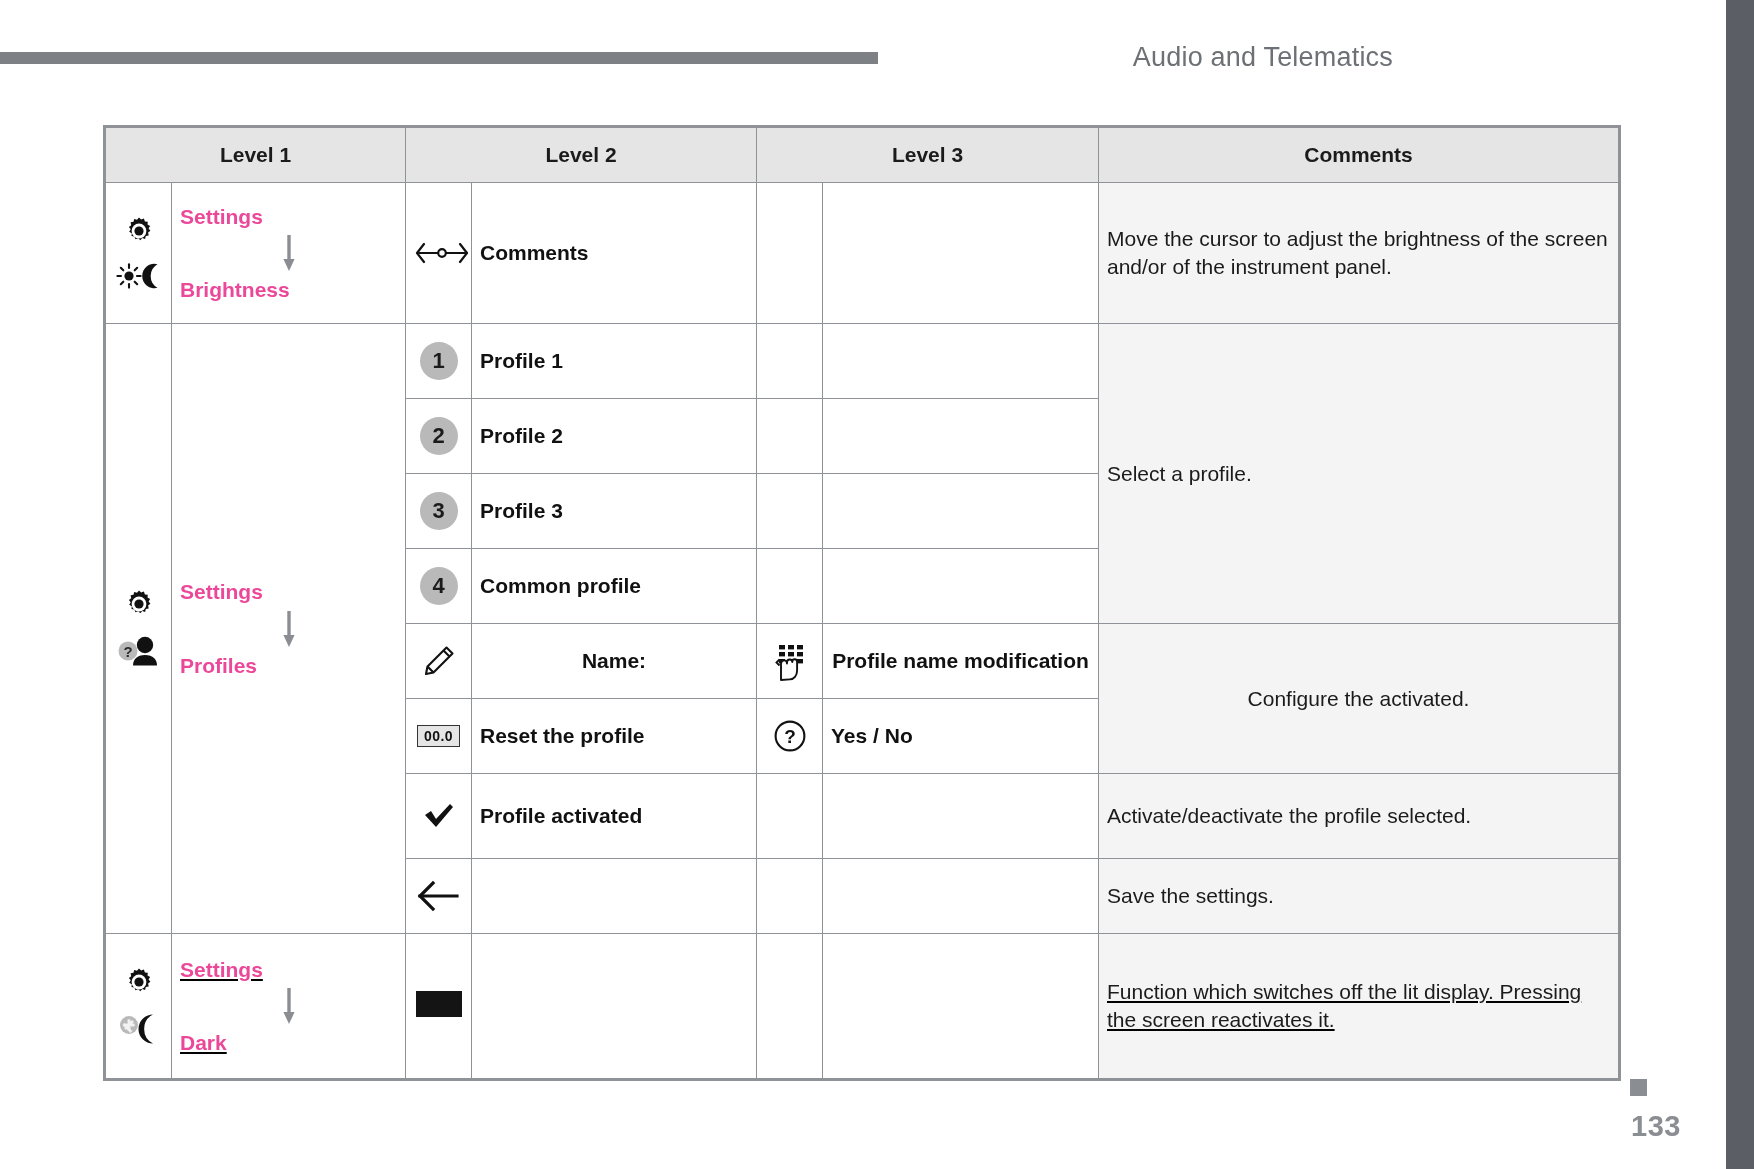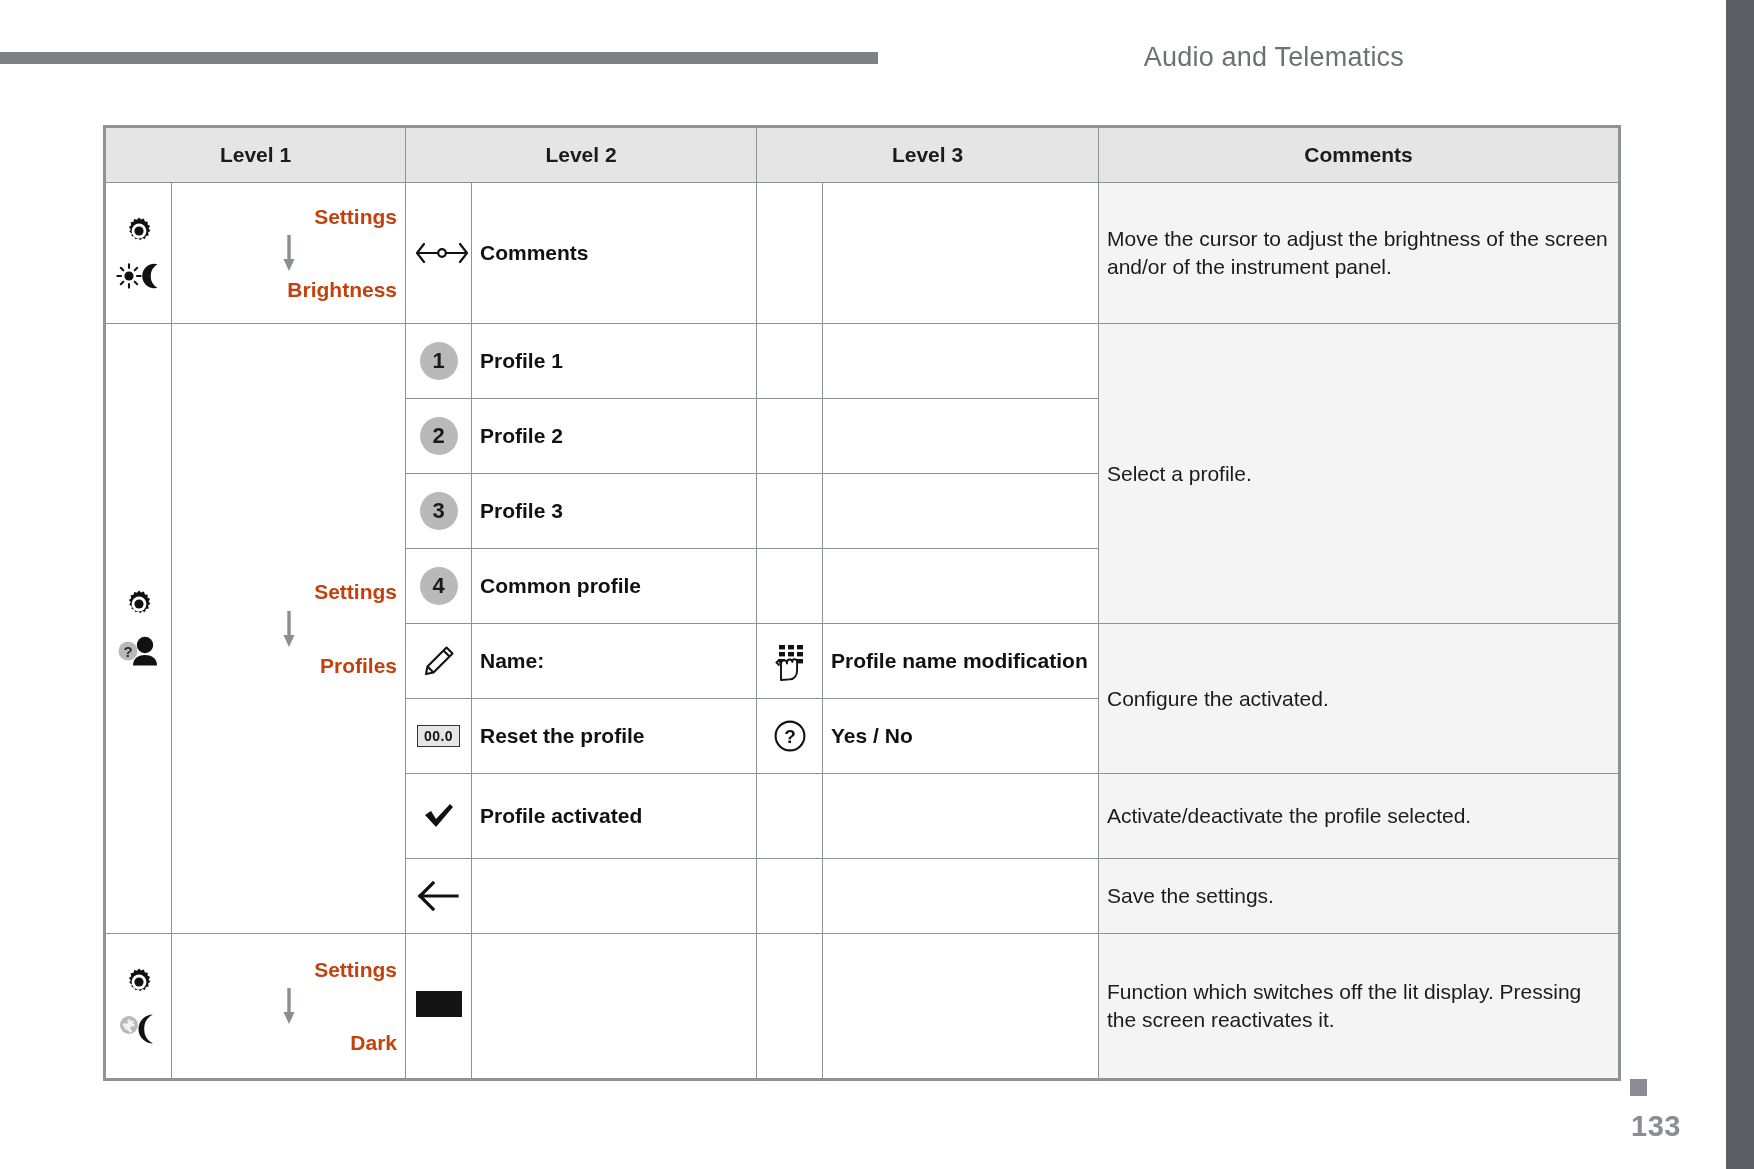--- a/index.html
+++ b/index.html
@@ -19,21 +19,21 @@
   #header-rule {
     position: absolute;
     left: 0;
     top: 52px;
     width: 878px;
     height: 12px;
     background: #7d8084;
   }
   #header-title {
     position: absolute;
-    right: 350px;
+    right: 361px;
     top: 42px;
     font-size: 27px;
     color: #6d7075;
     letter-spacing: 0.2px;
     white-space: nowrap;
   }
 
   
   #edge-bar {
     position: absolute;
@@ -118,24 +118,24 @@
     background: #f4f4f4;
     padding: 14px 18px;
     line-height: 1.33;
     vertical-align: middle;
     margin-top: 32px;
   }
   .cell-blank { background: #ffffff; }
 
   
   .l1-stack {
-    text-align: right;
+    text-align: left;
     font-size: 21px;
     font-weight: bold;
-    color: #c2410c;
+    color: #ec4899;
     line-height: 1.2;
     padding: 6px 0;
   }
   .l1-arrow {
     display: block;
     margin: 4px auto;
     width: 14px;
   }
 
   
@@ -320,21 +320,21 @@
 
     <tr style="height:75px;">
       <td class="cell-icon">
         <span class="num-badge">4</span>
       </td>
       <td class="cell-label">Common profile</td>
       <td class="cell-icon cell-blank"></td>
       <td class="cell-blank"></td>
     </tr>
 
-    <tr style="height:75px;">
+    <tr style="height:75px;text-align:center;">
       <td class="cell-icon">
         <svg class="icon-svg" width="36" height="36" viewBox="0 0 36 36">
           <g fill="none" stroke="#111" stroke-width="2.1" stroke-linejoin="round">
             <path d="M25.5 4.5l6 6-19 19-7.5 1.5 1.5-7.5z"></path>
             <line x1="22.5" y1="7.5" x2="28.5" y2="13.5"></line>
             <line x1="6.5" y1="23.5" x2="12.5" y2="29.5"></line>
           </g>
         </svg>
       </td>
       <td class="cell-label">Name:</td>
@@ -393,21 +393,21 @@
             <polyline points="18,4 5,17 18,30"></polyline>
           </g>
         </svg>
       </td>
       <td class="cell-label cell-blank"></td>
       <td class="cell-icon cell-blank"></td>
       <td class="cell-blank"></td>
       <td class="cell-comment">Save the settings.</td>
     </tr>
 
-    <tr style="height:108px;">
+    <tr style="height:108px;text-decoration:underline;">
       <td class="cell-icon">
         <div class="icon-pair">
           <svg class="icon-svg" width="32" height="32" viewBox="0 0 32 32">
             <g fill="#111">
               <path d="M16 2.6l2.1 2.0 2.8-1.0 1.0 2.8 2.9 .3 -.3 2.9 2.6 1.4 -1.5 2.5 1.8 2.3 -2.3 1.8 .6 2.9 -2.9 .6 -.7 2.8 -2.8-.8 -2.0 2.1 -2.1-2.0 -2.8 1.0 -1.0-2.8 -2.9-.3 .3-2.9 -2.6-1.4 1.5-2.5 -1.8-2.3 2.3-1.8 -.6-2.9 2.9-.6 .7-2.8 2.8 .8z"></path>
               <circle cx="16" cy="16" r="7.4" fill="#fff"></circle>
               <circle cx="16" cy="16" r="4.6" fill="#111"></circle>
             </g>
           </svg>
           <svg class="icon-svg" width="44" height="34" viewBox="0 0 44 34">

